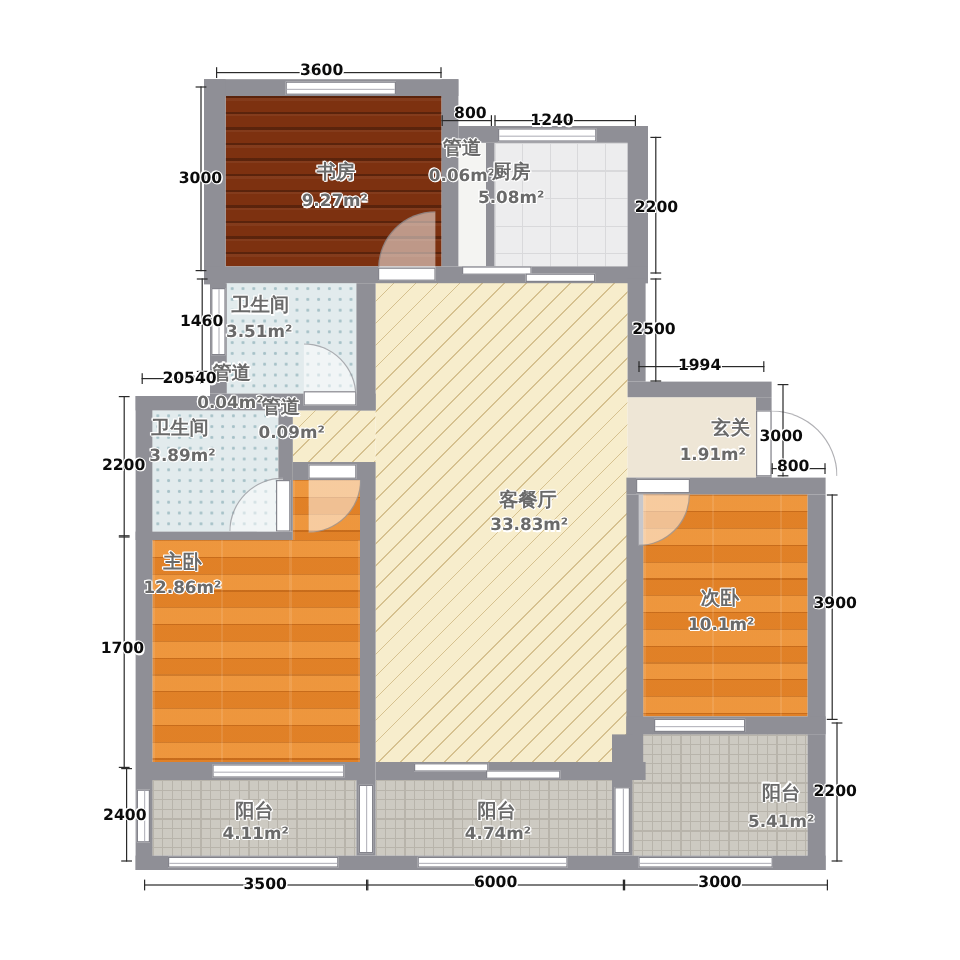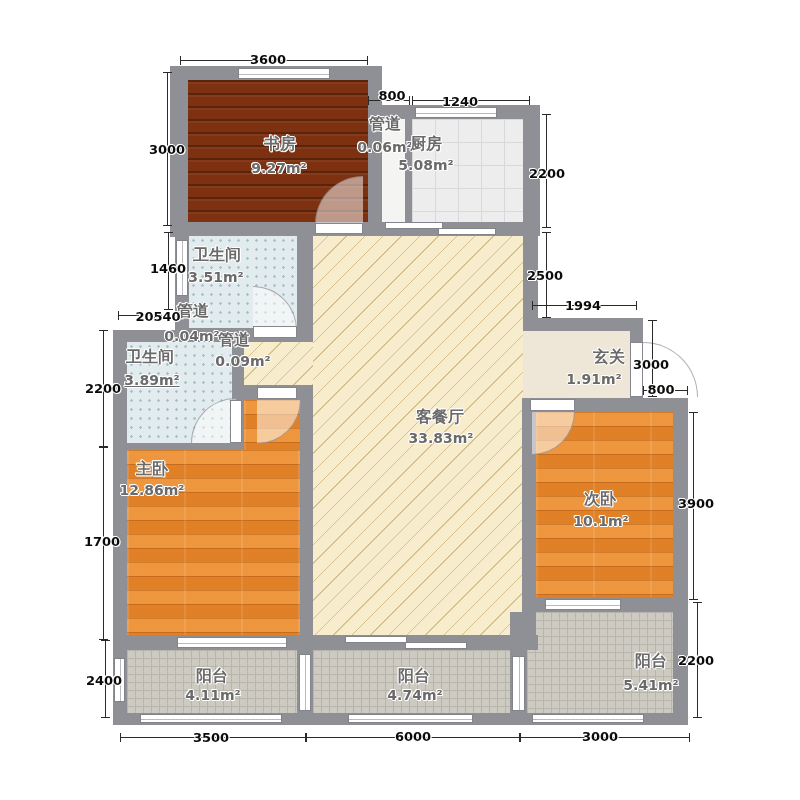--- a/index.html
+++ b/index.html
@@ -172,21 +172,21 @@
   <div class="lbl area" style="left:385px;top:147px;">0.06m²</div>
   <div class="lbl name" style="left:426px;top:144px;">厨房</div>
   <div class="lbl area" style="left:426px;top:165px;">5.08m²</div>
   <div class="lbl name" style="left:217px;top:255px;">卫生间</div>
   <div class="lbl area" style="left:216px;top:277px;">3.51m²</div>
   <div class="lbl name" style="left:193px;top:311px;">管道</div>
   <div class="lbl area" style="left:192px;top:336px;">0.04m²</div>
   <div class="lbl name" style="left:234px;top:340px;">管道</div>
   <div class="lbl area" style="left:208px;top:361px;margin-left:35px;">0.09m²</div>
   <div class="lbl name" style="left:150px;top:357px;">卫生间</div>
-  <div class="lbl area" style="left:152px;top:380px;text-decoration:underline;">3.89m²</div>
+  <div class="lbl area" style="left:152px;top:380px;">3.89m²</div>
   <div class="lbl name" style="left:440px;top:417px;">客餐厅</div>
   <div class="lbl area" style="left:441px;top:438px;">33.83m²</div>
   <div class="lbl name" style="left:594px;top:357px;margin-left:15px;">玄关</div>
   <div class="lbl area" style="left:594px;top:379px;">1.91m²</div>
   <div class="lbl name" style="left:152px;top:469px;">主卧</div>
   <div class="lbl area" style="left:152px;top:490px;">12.86m²</div>
   <div class="lbl name" style="left:600px;top:499px;">次卧</div>
   <div class="lbl area" style="left:601px;top:521px;">10.1m²</div>
   <div class="lbl name" style="left:212px;top:676px;">阳台</div>
   <div class="lbl area" style="left:213px;top:695px;">4.11m²</div>
@@ -227,17 +227,17 @@
   <div class="dimlbl" style="left:545px;top:275px;">2500</div>
   <div class="dimlbl" style="left:583px;top:305px;">1994</div>
   <div class="dimlbl" style="left:651px;top:364px;">3000</div>
   <div class="dimlbl" style="left:661px;top:389px;">800</div>
   <div class="dimlbl" style="left:696px;top:503px;">3900</div>
   <div class="dimlbl" style="left:696px;top:660px;">2200</div>
 
   <div class="dl h" style="left:120px;top:737px;width:186px;"></div>
   <div class="dl h" style="left:306px;top:737px;width:214px;"></div>
   <div class="dl h" style="left:520px;top:737px;width:170px;"></div>
-  <div class="dimlbl" style="left:211px;top:737px;">3500</div>
+  <div class="dimlbl" style="left:221px;top:737px;">3500</div>
   <div class="dimlbl" style="left:413px;top:736px;">6000</div>
   <div class="dimlbl" style="left:600px;top:736px;">3000</div>
 
 </div>
 
 </body></html>

